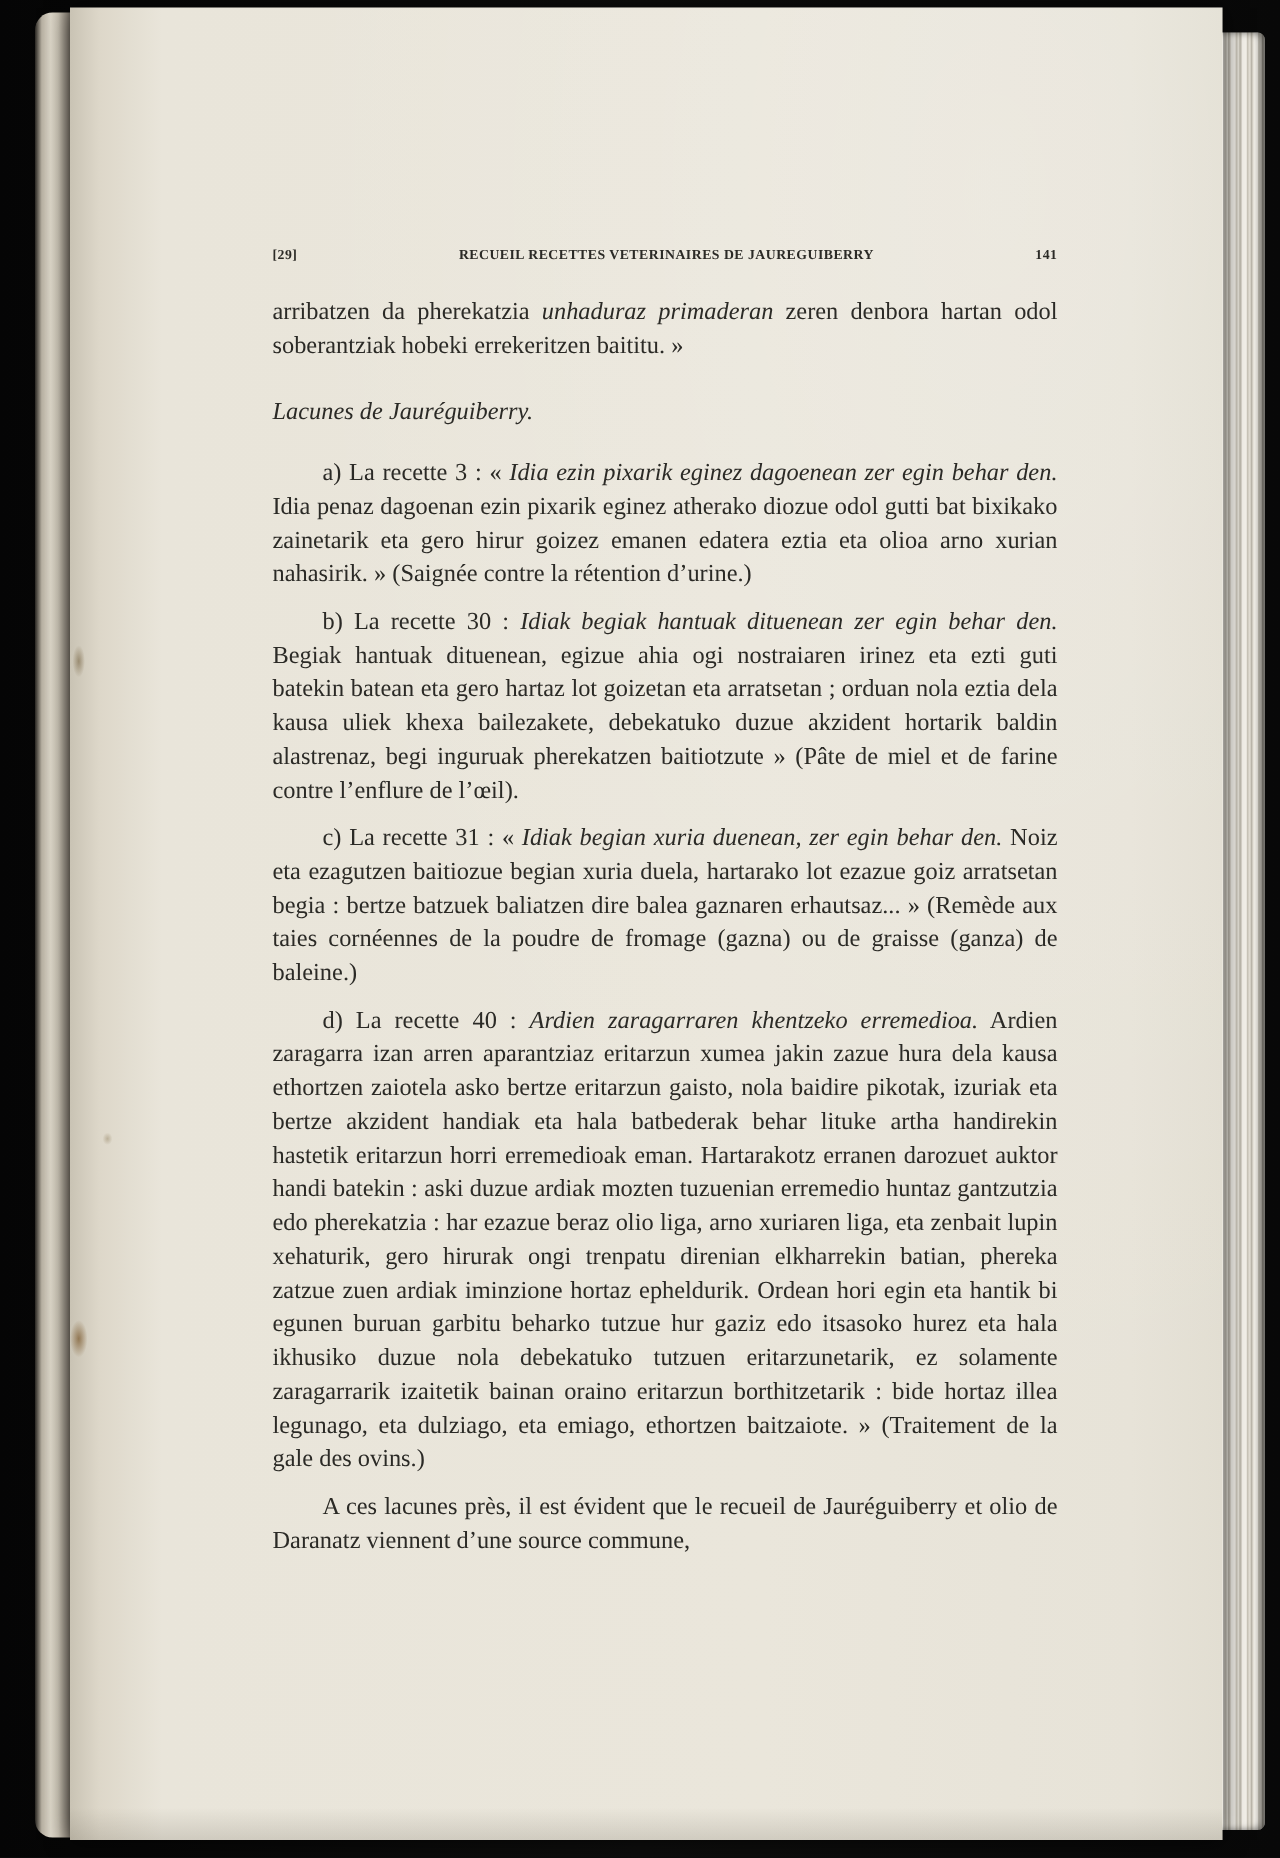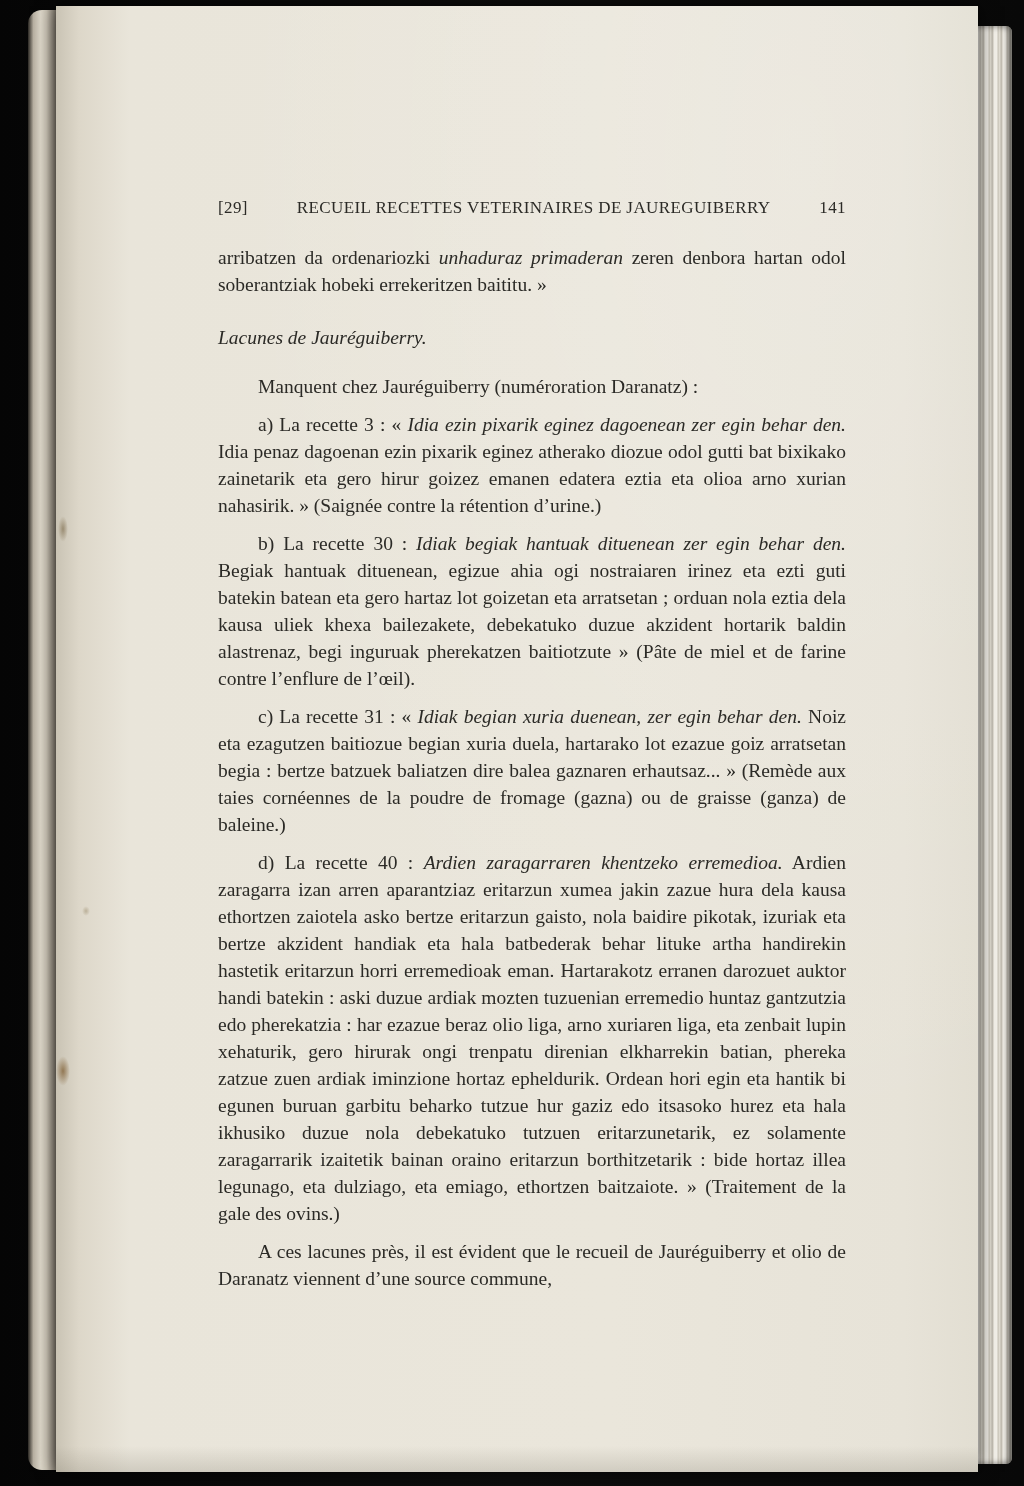--- a/index.html
+++ b/index.html
@@ -79,24 +79,25 @@
     position: absolute;
     left: 162px;
     right: 132px;
     top: 192px;
     color: #2b2a26;
   }
   .page-header {
     display: flex;
     justify-content: space-between;
     align-items: baseline;
-    font-size: 17px;
+    font-size: 11px;
     letter-spacing: .4px;
     margin-bottom: 26px;
     white-space: nowrap;
+    font-weight: bold;
   }
   .page-header .title { margin: 0 10px; text-align: right; }
   .body-text { font-size: 19.5px; line-height: 27px; }
   .para {
     margin: 0 0 11px 0;
     text-align: justify;
     text-justify: inter-word;
   }
   .para.indent { text-indent: 40px; }
   .para.center {
@@ -120,23 +121,22 @@
     <div class="stain s3"></div>
 
     <div class="content">
       <header class="page-header">
         <span>[29]</span>
         <span class="title">RECUEIL RECETTES VETERINAIRES DE JAUREGUIBERRY</span>
         <span>141</span>
       </header>
 
       <div class="body-text">
-          <p class="para"><span>arribatzen da ordenariozki </span><span class="it">unhaduraz primaderan</span><span> zeren denbora hartan odol soberantziak hobeki errekeritzen baititu. »</span></p>
+          <p class="para"><span>arribatzen da pherekatzia </span><span class="it">unhaduraz primaderan</span><span> zeren denbora hartan odol soberantziak hobeki errekeritzen baititu. »</span></p>
           <p class="para center"><span class="it">Lacunes de Jauréguiberry.</span></p>
-          <p class="para indent"><span>Manquent chez Jauréguiberry (numéroration Daranatz) :</span></p>
           <p class="para indent"><span>a) La recette 3 : « </span><span class="it">Idia ezin pixarik eginez dagoenean zer egin behar den.</span><span> Idia penaz dagoenan ezin pixarik eginez atherako diozue odol gutti bat bixikako zainetarik eta gero hirur goizez emanen edatera eztia eta olioa arno xurian nahasirik. » (Saignée contre la rétention d’urine.)</span></p>
           <p class="para indent"><span>b) La recette 30 : </span><span class="it">Idiak begiak hantuak dituenean zer egin behar den.</span><span> Begiak hantuak dituenean, egizue ahia ogi nostraiaren irinez eta ezti guti batekin batean eta gero hartaz lot goizetan eta arratsetan ; orduan nola eztia dela kausa uliek khexa bailezakete, debekatuko duzue akzident hortarik baldin alastrenaz, begi inguruak pherekatzen baitiotzute » (Pâte de miel et de farine contre l’enflure de l’œil).</span></p>
           <p class="para indent"><span>c) La recette 31 : « </span><span class="it">Idiak begian xuria duenean, zer egin behar den.</span><span> Noiz eta ezagutzen baitiozue begian xuria duela, hartarako lot ezazue goiz arratsetan begia : bertze batzuek baliatzen dire balea gaznaren erhautsaz... » (Remède aux taies cornéennes de la poudre de fromage (gazna) ou de graisse (ganza) de baleine.)</span></p>
           <p class="para indent"><span>d) La recette 40 : </span><span class="it">Ardien zaragarraren khentzeko erremedioa.</span><span> Ardien zaragarra izan arren aparantziaz eritarzun xumea jakin zazue hura dela kausa ethortzen zaiotela asko bertze eritarzun gaisto, nola baidire pikotak, izuriak eta bertze akzident handiak eta hala batbederak behar lituke artha handirekin hastetik eritarzun horri erremedioak eman. Hartarakotz erranen darozuet auktor handi batekin : aski duzue ardiak mozten tuzuenian erremedio huntaz gantzutzia edo pherekatzia : har ezazue beraz olio liga, arno xuriaren liga, eta zenbait lupin xehaturik, gero hirurak ongi trenpatu direnian elkharrekin batian, phereka zatzue zuen ardiak iminzione hortaz epheldurik. Ordean hori egin eta hantik bi egunen buruan garbitu beharko tutzue hur gaziz edo itsasoko hurez eta hala ikhusiko duzue nola debekatuko tutzuen eritarzunetarik, ez solamente zaragarrarik izaitetik bainan oraino eritarzun borthitzetarik : bide hortaz illea legunago, eta dulziago, eta emiago, ethortzen baitzaiote. » (Traitement de la gale des ovins.)</span></p>
           <p class="para indent"><span>A ces lacunes près, il est évident que le recueil de Jauréguiberry et olio de Daranatz viennent d’une source commune,</span></p>
         </div>
     </div>
   </div>
 </div>
 

